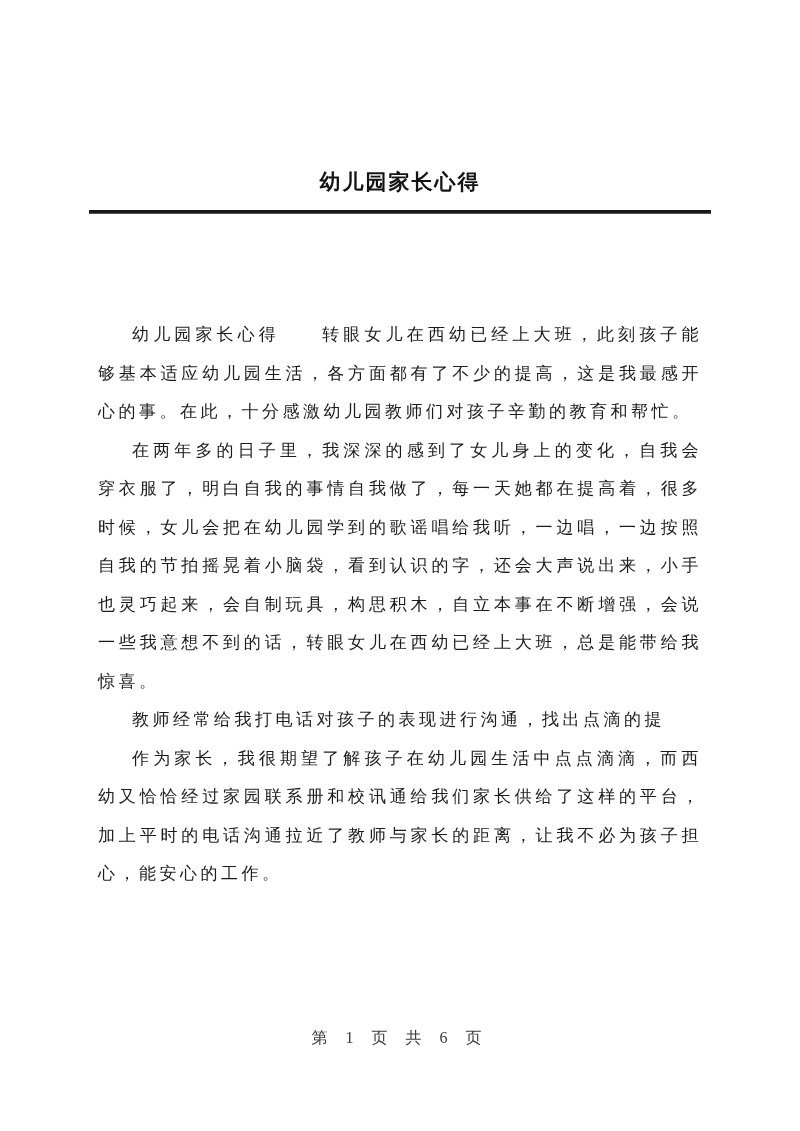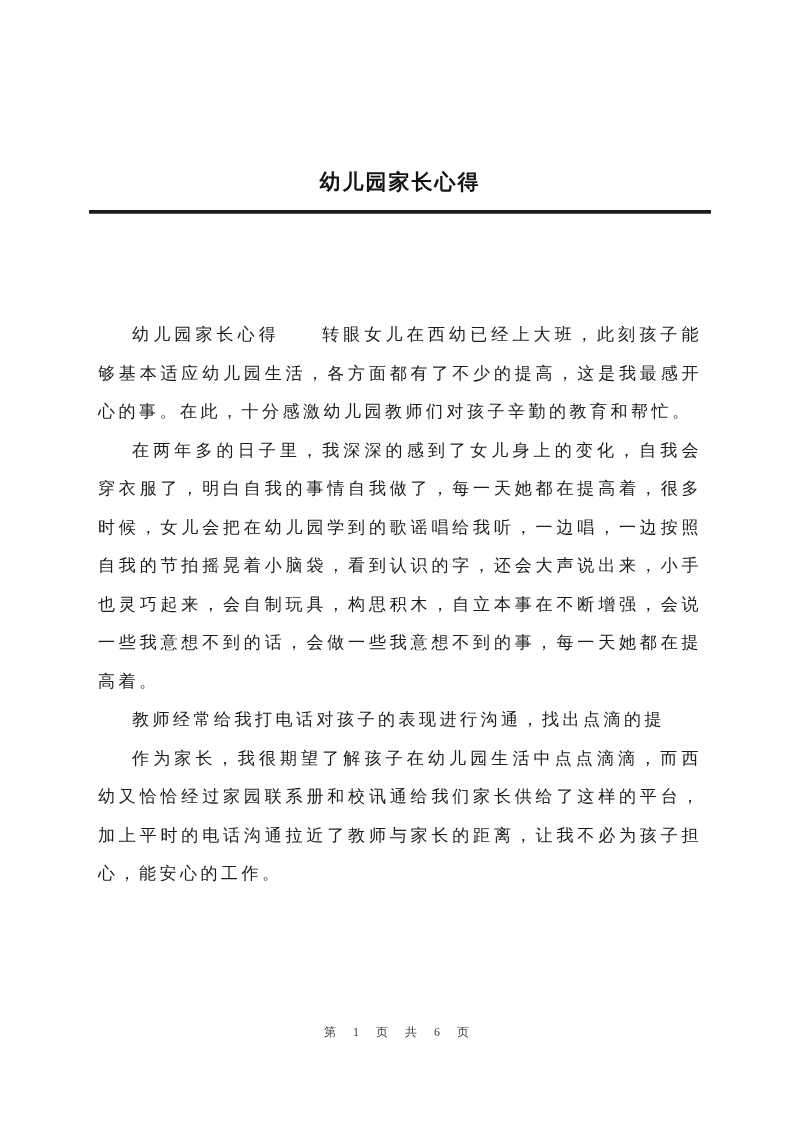--- a/index.html
+++ b/index.html
@@ -48,40 +48,40 @@
 
   .doc-body p {
     text-indent: 2em;
     margin: 0;
   }
 
   .page-footer {
     position: absolute;
     left: 0;
     right: 0;
-    bottom: 90px;
+    bottom: 82px;
     text-align: center;
-    font-size: 12px;
+    font-size: 16px;
     letter-spacing: 7px;
     color: #3a3a3a;
     font-family: "Liberation Serif", "DejaVu Serif", serif;
   }
 </style>
 </head>
 <body>
 
 <div class="page">
 
   <h1 class="doc-title">幼儿园家长心得</h1>
 
   <div class="title-rule"></div>
 
   <div class="doc-body">
     <p>幼儿园家长心得　　转眼女儿在西幼已经上大班，此刻孩子能够基本适应幼儿园生活，各方面都有了不少的提高，这是我最感开心的事。在此，十分感激幼儿园教师们对孩子辛勤的教育和帮忙。</p>
-    <p>在两年多的日子里，我深深的感到了女儿身上的变化，自我会穿衣服了，明白自我的事情自我做了，每一天她都在提高着，很多时候，女儿会把在幼儿园学到的歌谣唱给我听，一边唱，一边按照自我的节拍摇晃着小脑袋，看到认识的字，还会大声说出来，小手也灵巧起来，会自制玩具，构思积木，自立本事在不断增强，会说一些我意想不到的话，会做一些我意想不到的事，每一天她都在提高着。</p>
+    <p>在两年多的日子里，我深深的感到了女儿身上的变化，自我会穿衣服了，明白自我的事情自我做了，每一天她都在提高着，很多时候，女儿会把在幼儿园学到的歌谣唱给我听，一边唱，一边按照自我的节拍摇晃着小脑袋，看到认识的字，还会大声说出来，小手也灵巧起来，会自制玩具，构思积木，自立本事在不断增强，会说一些我意想不到的话，转眼女儿在西幼已经上大班，总是能带给我惊喜。</p>
     <p>教师经常给我打电话对孩子的表现进行沟通，找出点滴的提</p>
     <p>作为家长，我很期望了解孩子在幼儿园生活中点点滴滴，而西幼又恰恰经过家园联系册和校讯通给我们家长供给了这样的平台，加上平时的电话沟通拉近了教师与家长的距离，让我不必为孩子担心，能安心的工作。</p>
   </div>
 
   <div class="page-footer">
     <span>第 1 页 共 6 页</span>
   </div>
 
 </div>
 

